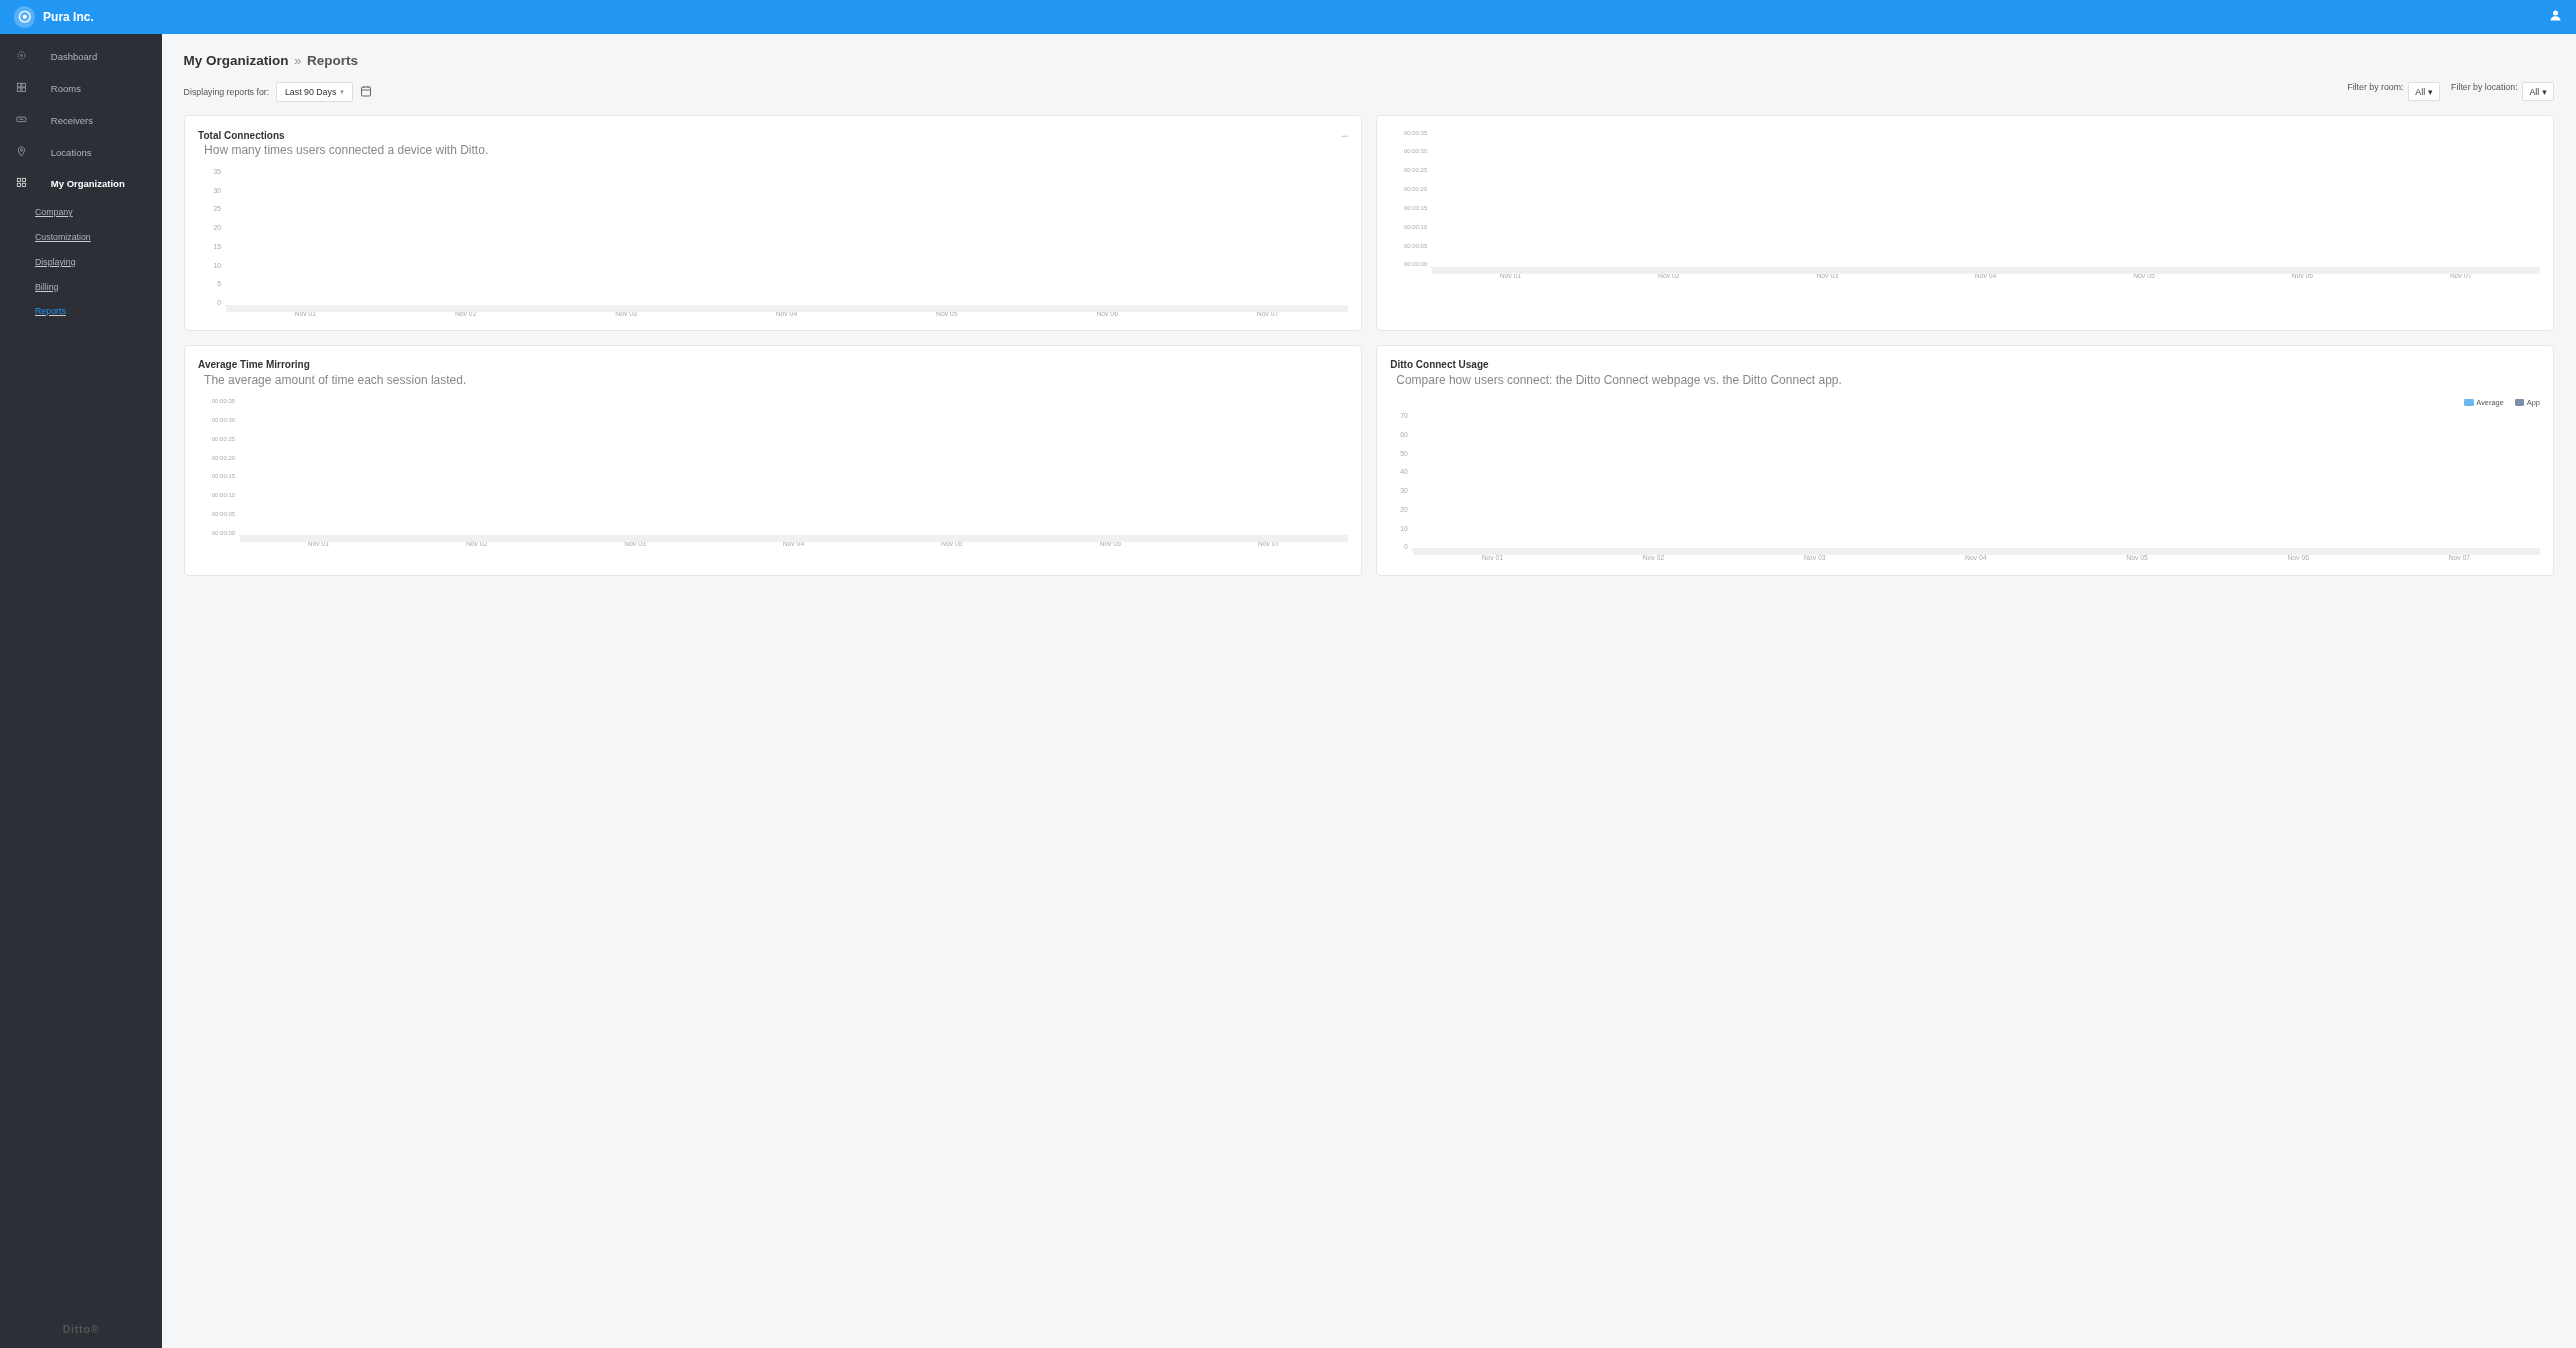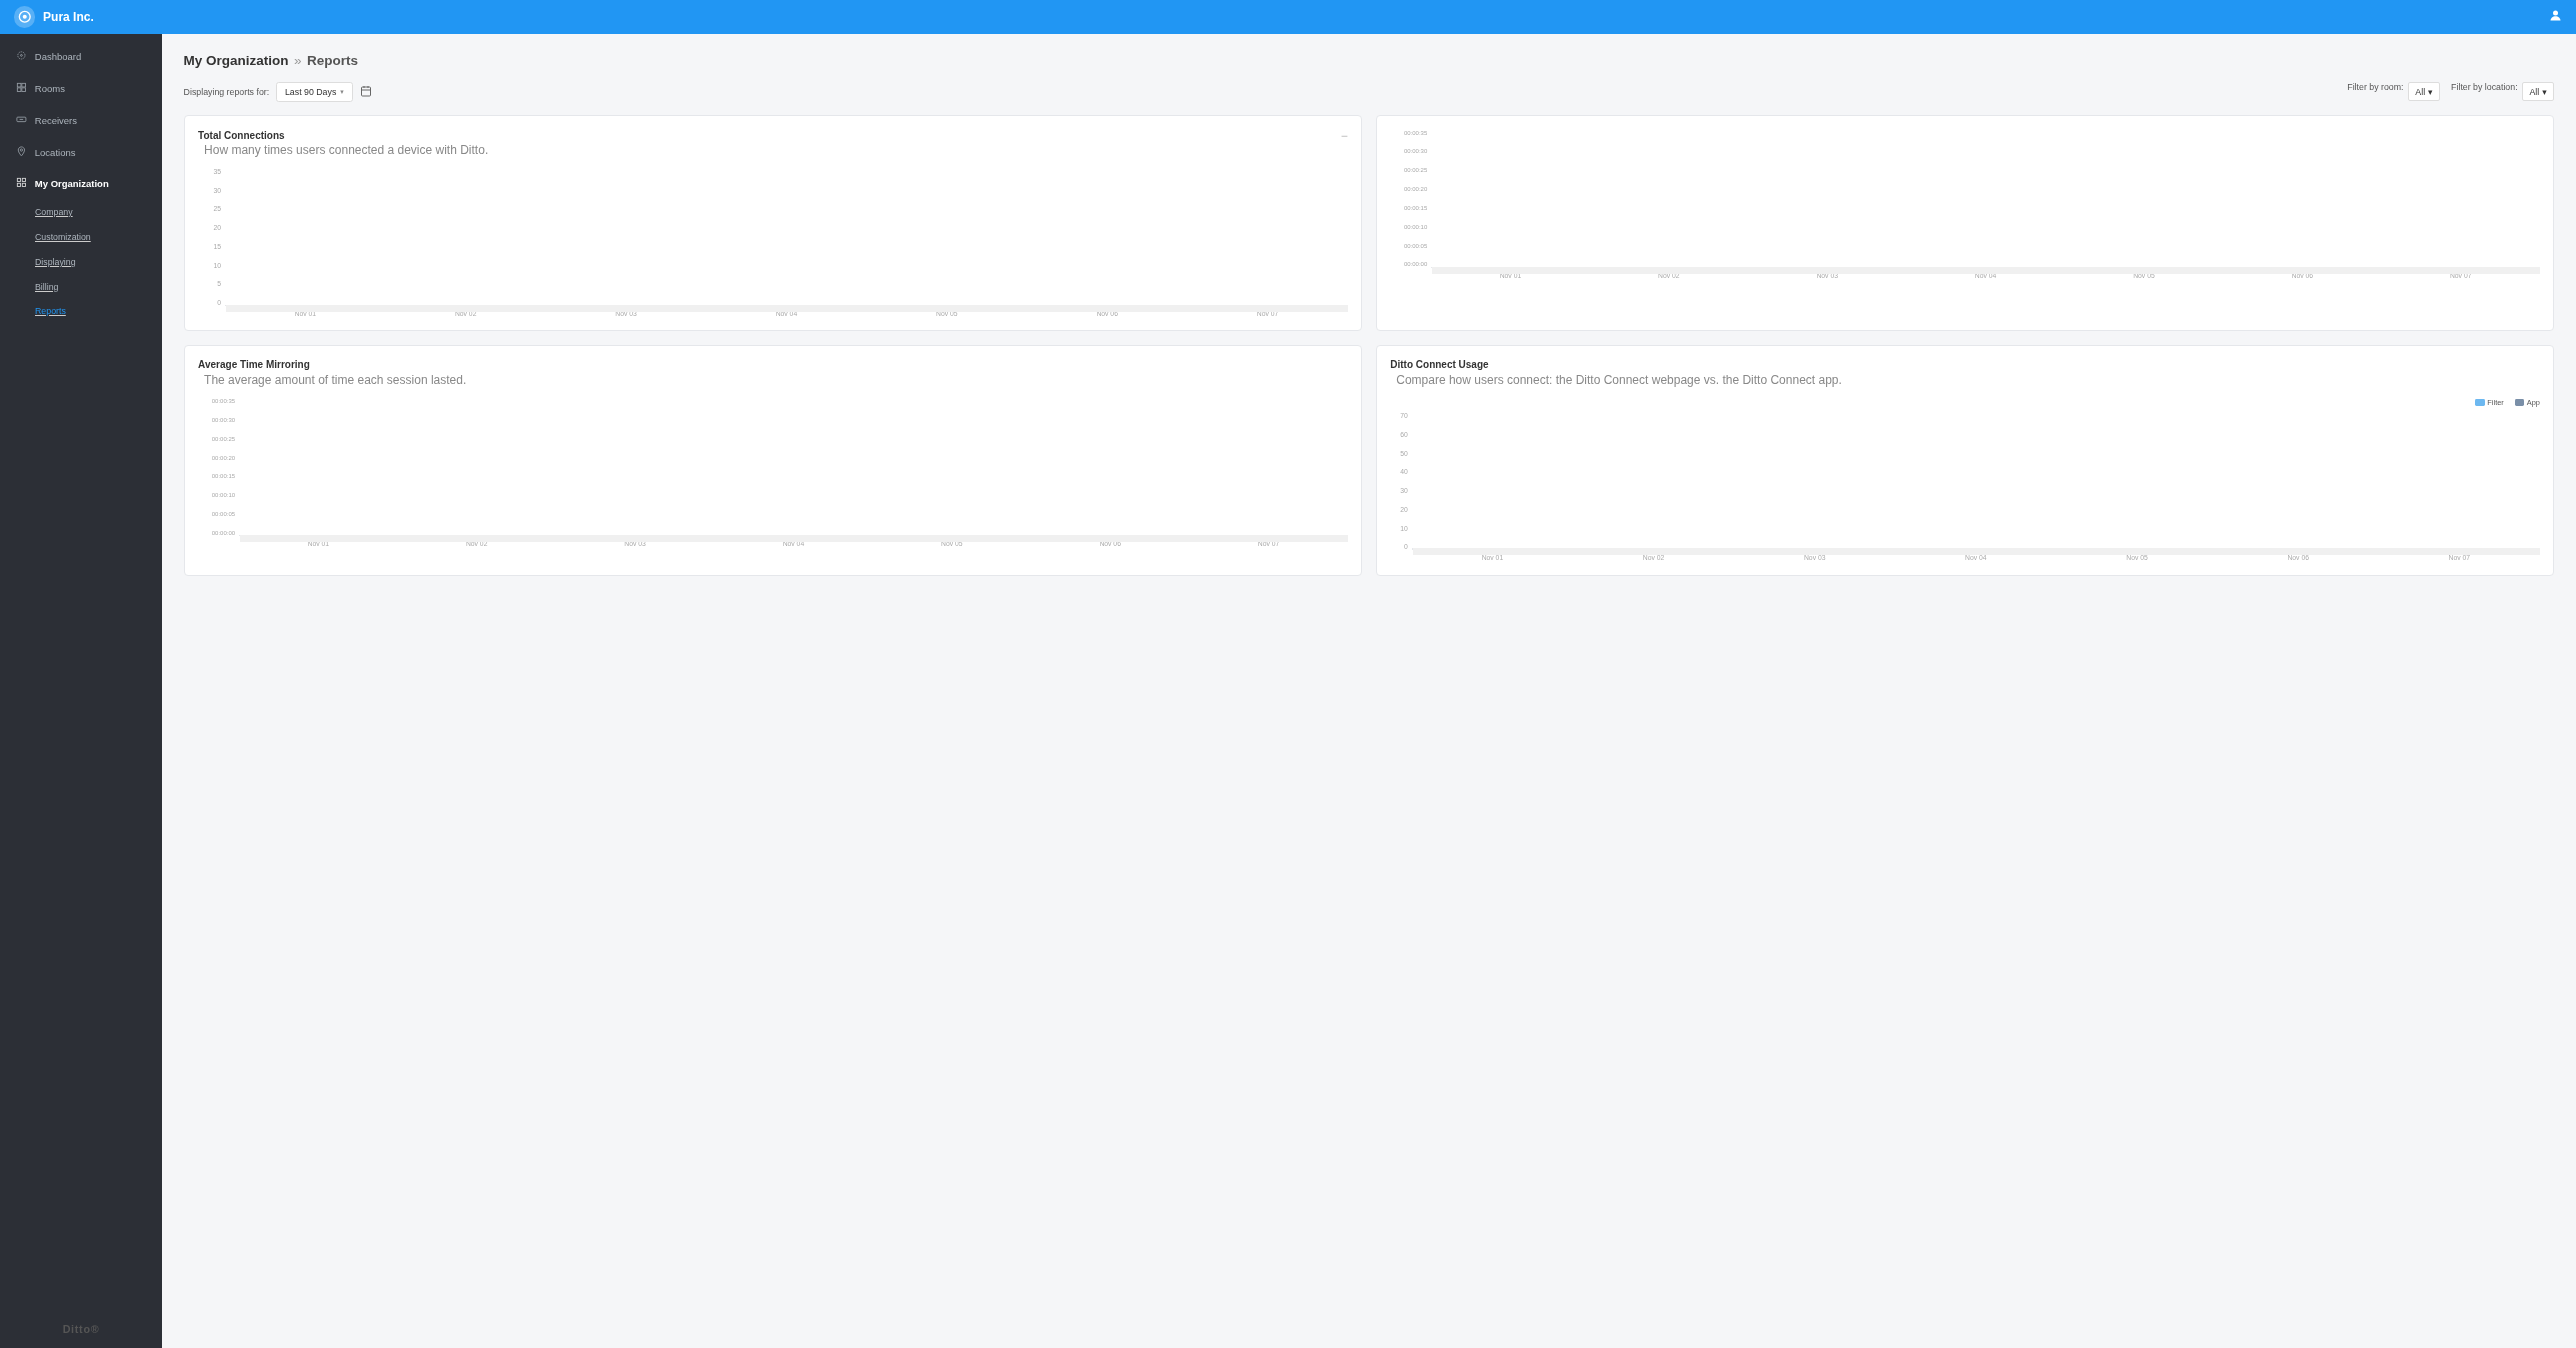--- a/index.html
+++ b/index.html
@@ -30,21 +30,21 @@
     .sidebar {
       width: 162px;
       background: #2c2f36;
       color: #ccc;
       display: flex; flex-direction: column;
       flex-shrink: 0;
       overflow-y: auto;
     }
     .sidebar-nav { flex: 1; padding: 6.8px 0; }
     .sidebar-item {
-      display: flex; align-items: center; gap: 8px;
+      display: flex; align-items: center; gap: 24px;
       padding: 9.5px 16px;
       cursor: pointer;
       font-size: 9.5px;
       color: #adb5bd;
       transition: background 0.15s;
       text-align: right;
     }
     .sidebar-item.active { color: white; }
     .sidebar-item .icon { font-size: 10.8px; opacity: 0.8; }
 
@@ -568,21 +568,21 @@
         <div class="card-header">
           <div>
             <div class="chart-title">Ditto Connect Usage</div>
             <div class="chart-subtitle">Compare how users connect: the Ditto Connect webpage vs. the Ditto Connect app.</div>
           </div>
         </div>
 
         <div class="legend">
           <div class="legend-item">
             <div class="legend-dot webpage"></div>
-            <span>Filter</span>
+            <span>Average</span>
           </div>
           <div class="legend-item">
             <div class="legend-dot app"></div>
             <span>App</span>
           </div>
         </div>
         <div class="chart-area">
           <div class="bar-chart">
             <div class="bar-chart-inner">
               <div class="y-axis-labels" style="width:21.6px;">

